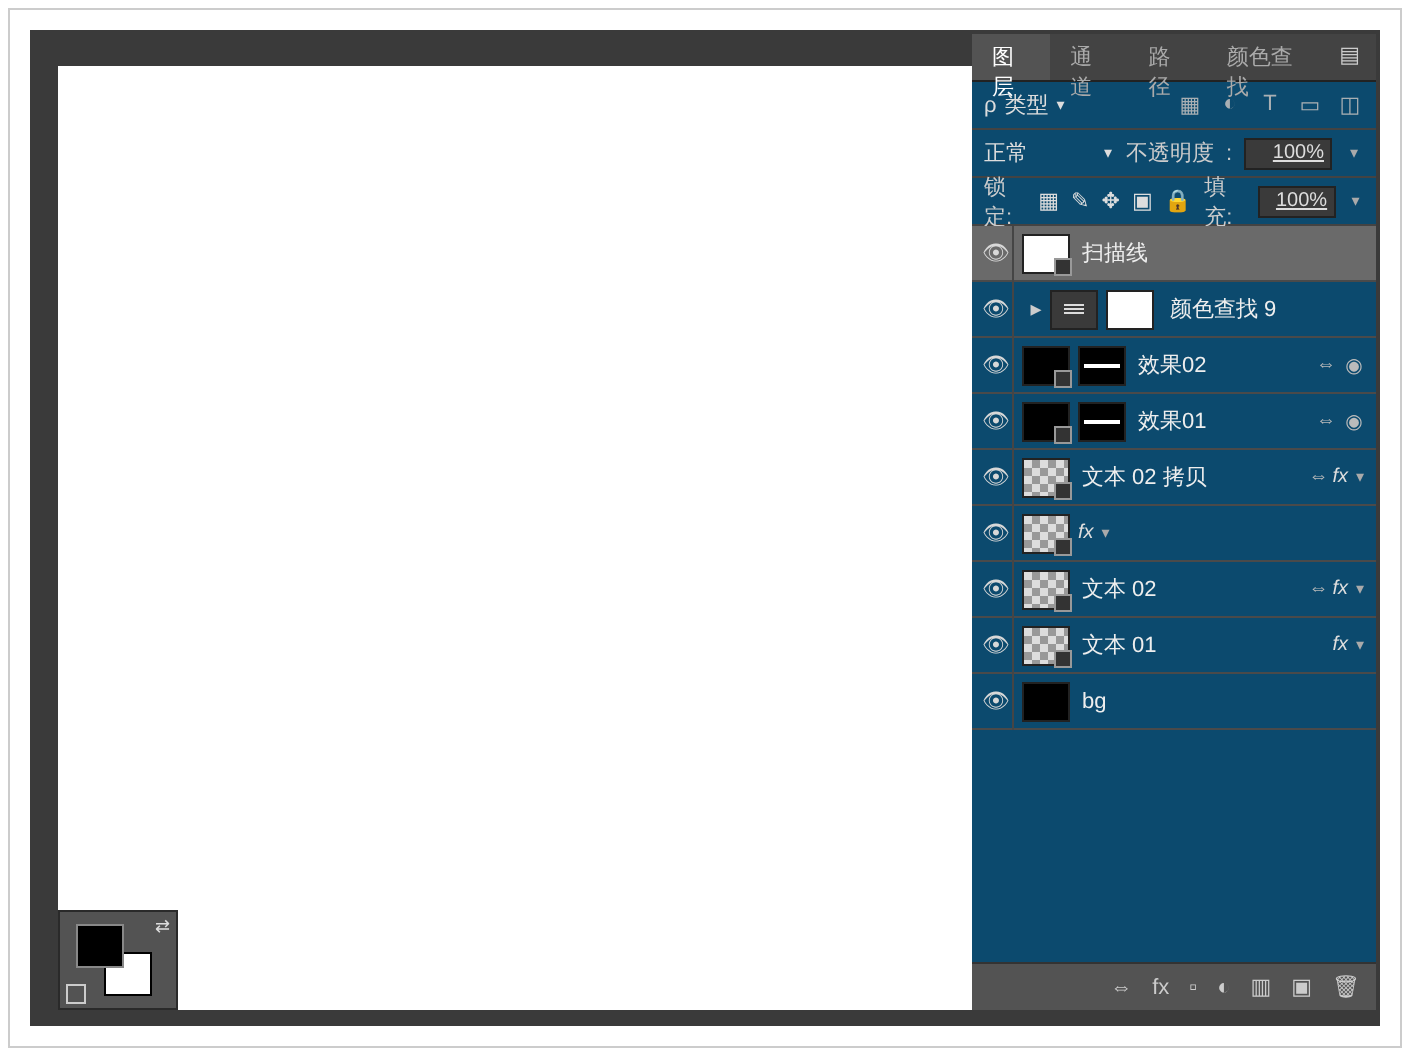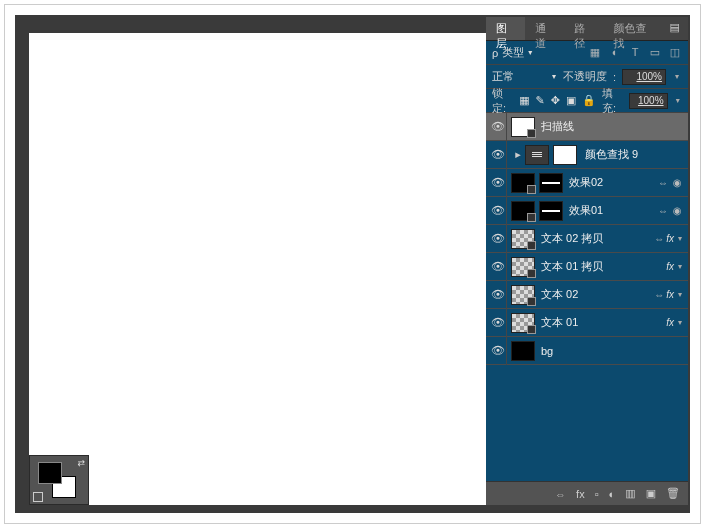--- a/index.html
+++ b/index.html
@@ -166,21 +166,20 @@
             <span class="link-slot">⇔</span>
             <span class="fx">fx</span>
             <span class="drop-tri">▾</span>
           </div>
           <div class="layer">
             <span class="eye">👁</span>
             <span class="div"></span>
             <span class="thumb checker">
               <span class="currentpage-badge"></span>
             </span>
-            <span class="lname">文本 01 拷贝</span>
             <span class="fx">fx</span>
             <span class="drop-tri">▾</span>
           </div>
           <div class="layer">
             <span class="eye">👁</span>
             <span class="div"></span>
             <span class="thumb checker">
               <span class="currentpage-badge"></span>
             </span>
             <span class="lname">文本 02</span>

